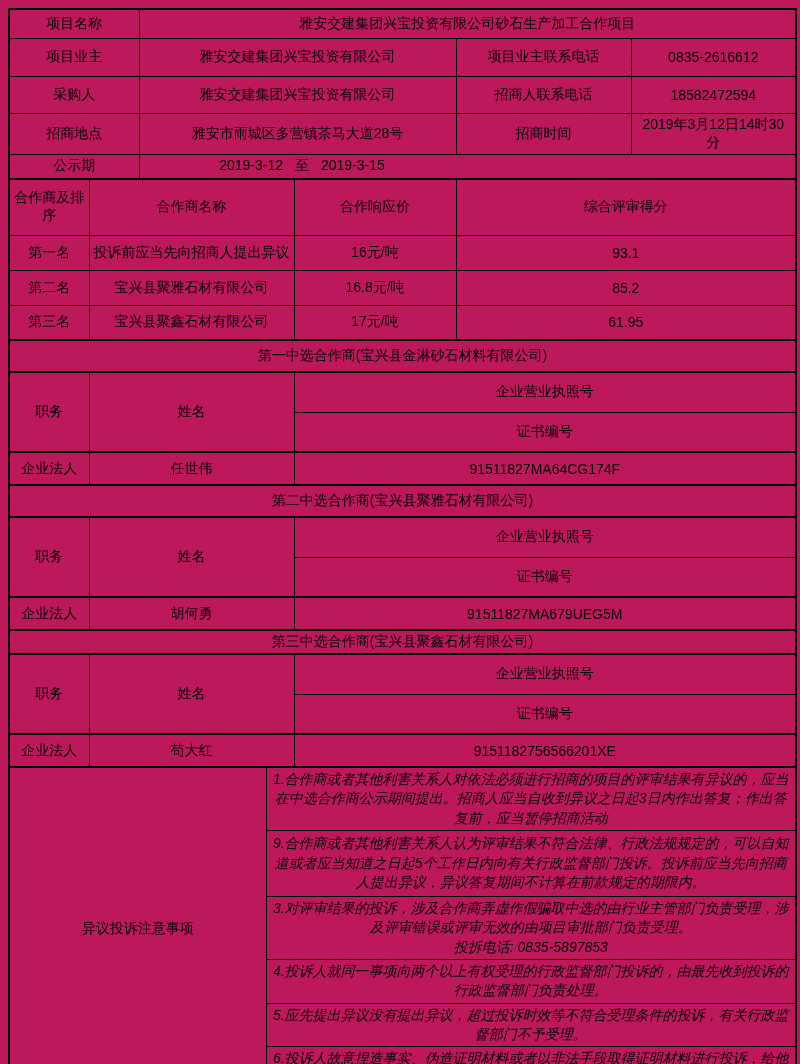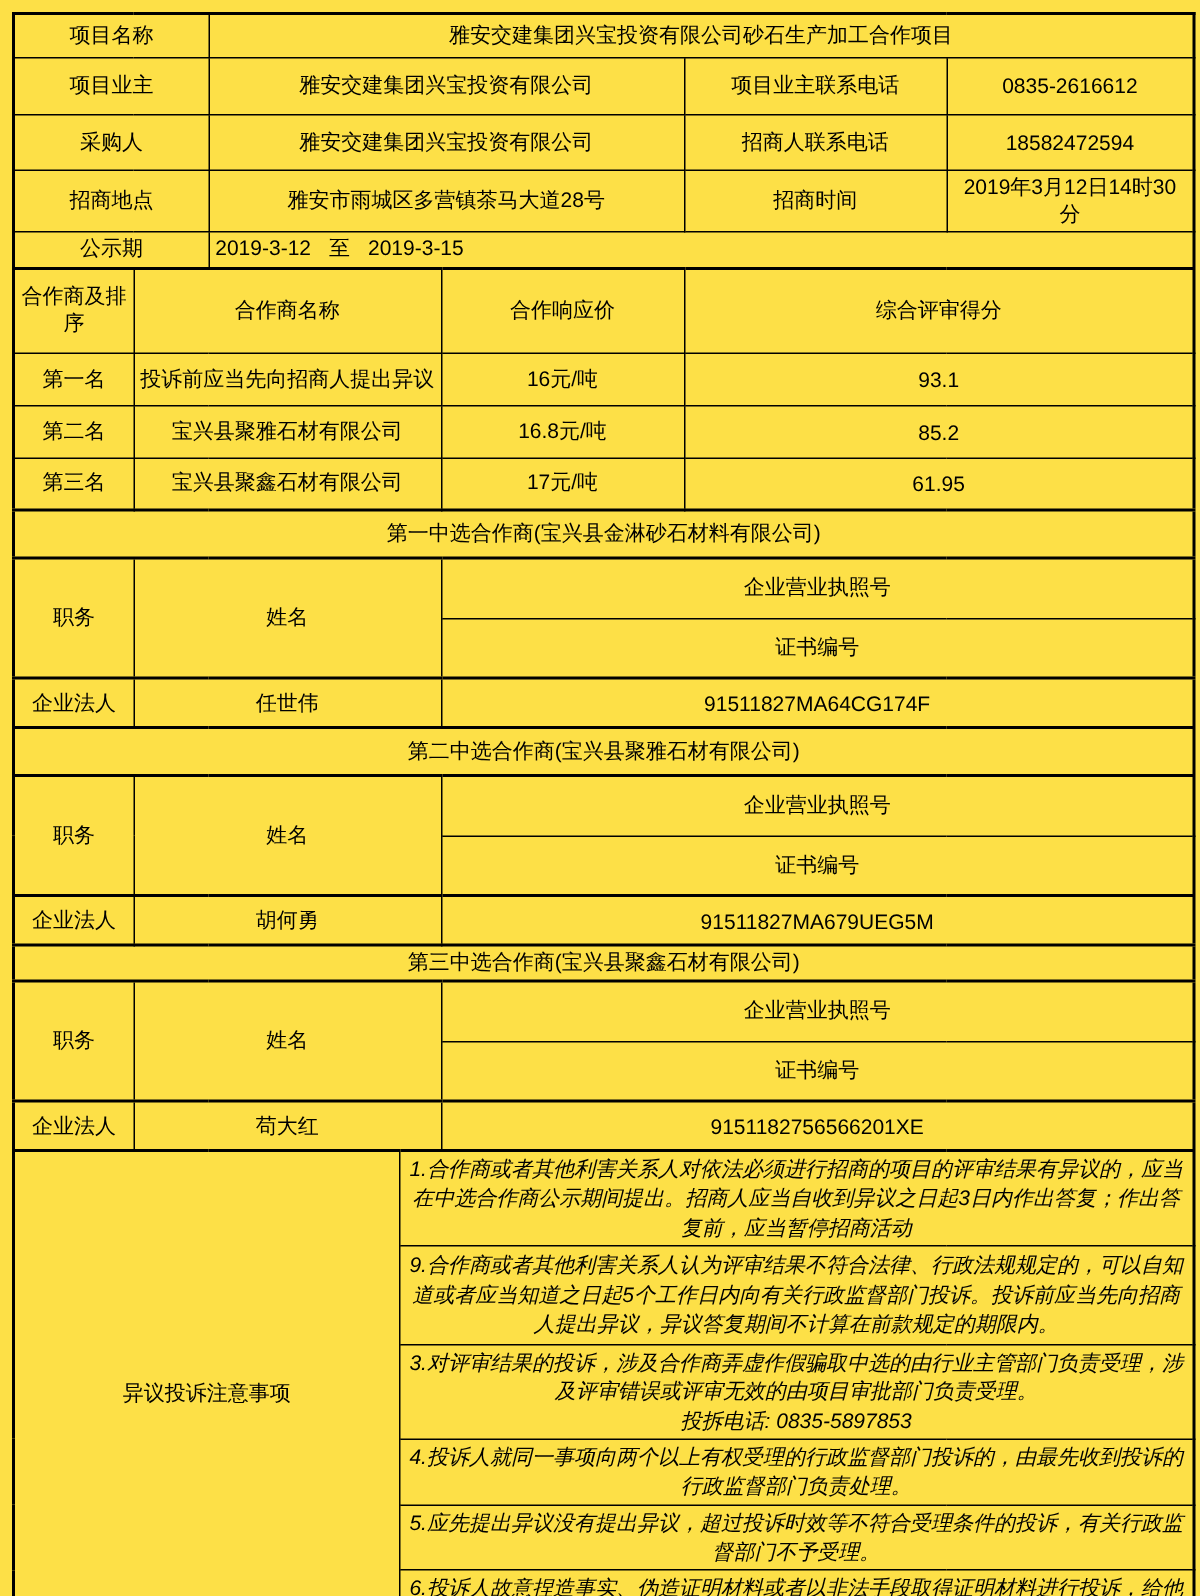--- a/index.html
+++ b/index.html
@@ -4,21 +4,21 @@
 <style>
   html, body {
     margin: 0;
     padding: 0;
     background: #ffffff;
     font-family: "Liberation Sans", "DejaVu Sans", sans-serif;
   }
   .page {
     width: 800px;
     height: 1064px;
-    background: #fde047;
+    background: #be185d;
     box-sizing: border-box;
     padding: 8px 14px 0 8px;
   }
   table.doc {
     border-collapse: collapse;
     table-layout: fixed;
     width: 787px;
     border: 2px solid #000;
     color: #000;
     font-size: 14px;
@@ -27,21 +27,21 @@
     border: 1px solid #000;
     text-align: center;
     vertical-align: middle;
     padding: 2px 4px;
     overflow: hidden;
     word-break: break-all;
   }
   tr.thick > td { border-top-width: 2px; }
   td.left { text-align: left; }
   td.title-cell { font-weight: normal; margin-top: 36px; }
-  .pub-wrap { width: 317px; text-align: left; }
+  .pub-wrap { width: 317px; text-align: center; }
   .pub-sep { display: inline-block; margin: 0 12px; }
   td.note-cell {
     text-align: left;
     white-space: pre-line;
     line-height: 1.38;
     padding: 2px 6px;
     vertical-align: middle;
     font-style: italic;
   }
   td.notes-label { padding: 2px 2px; }

